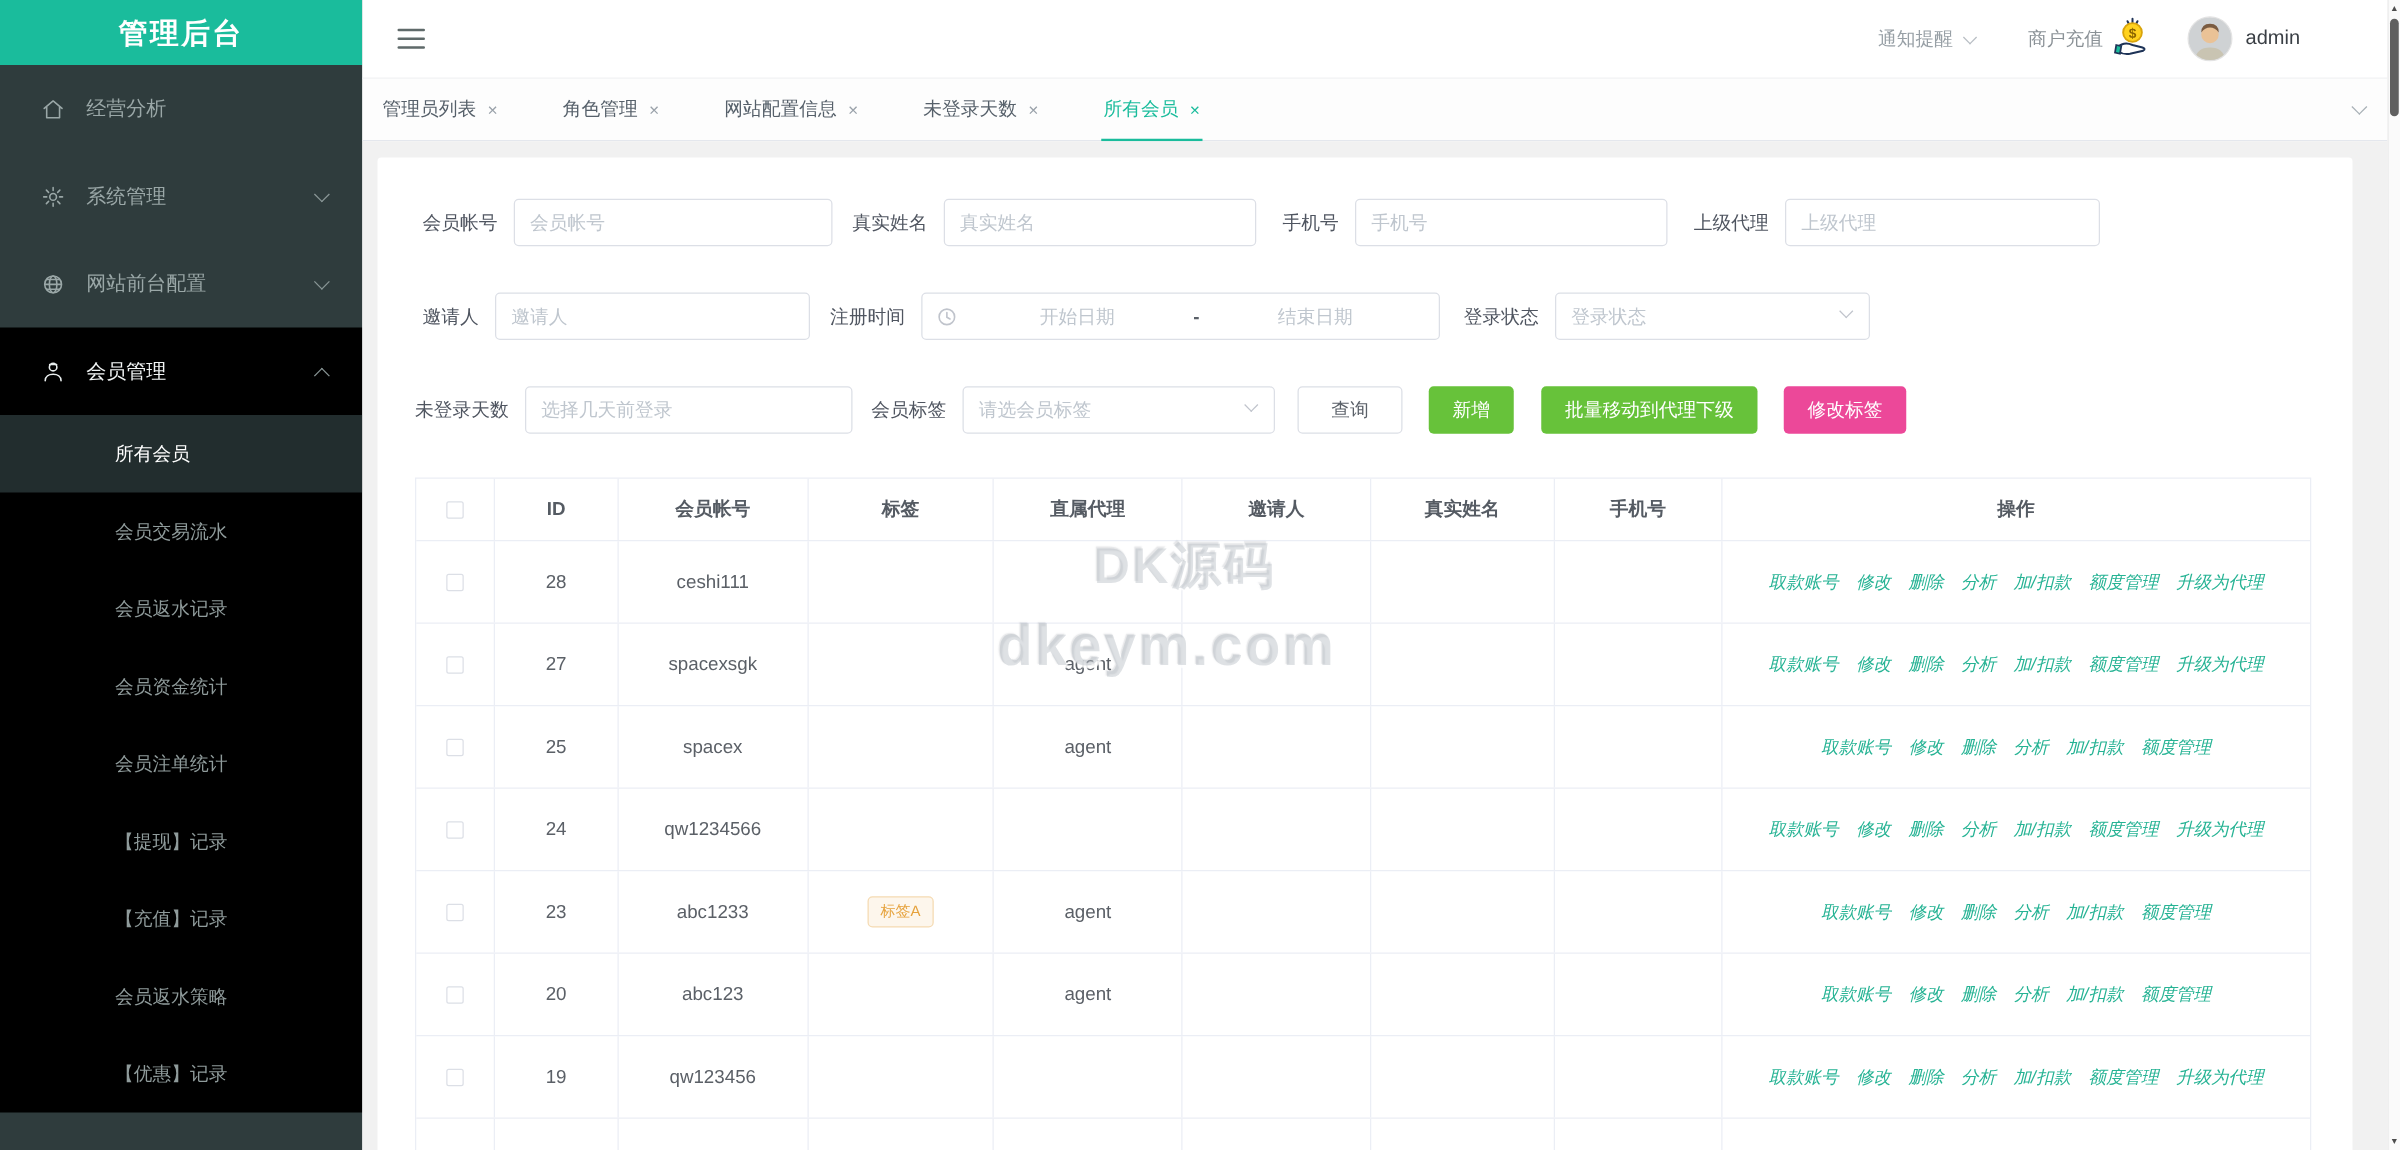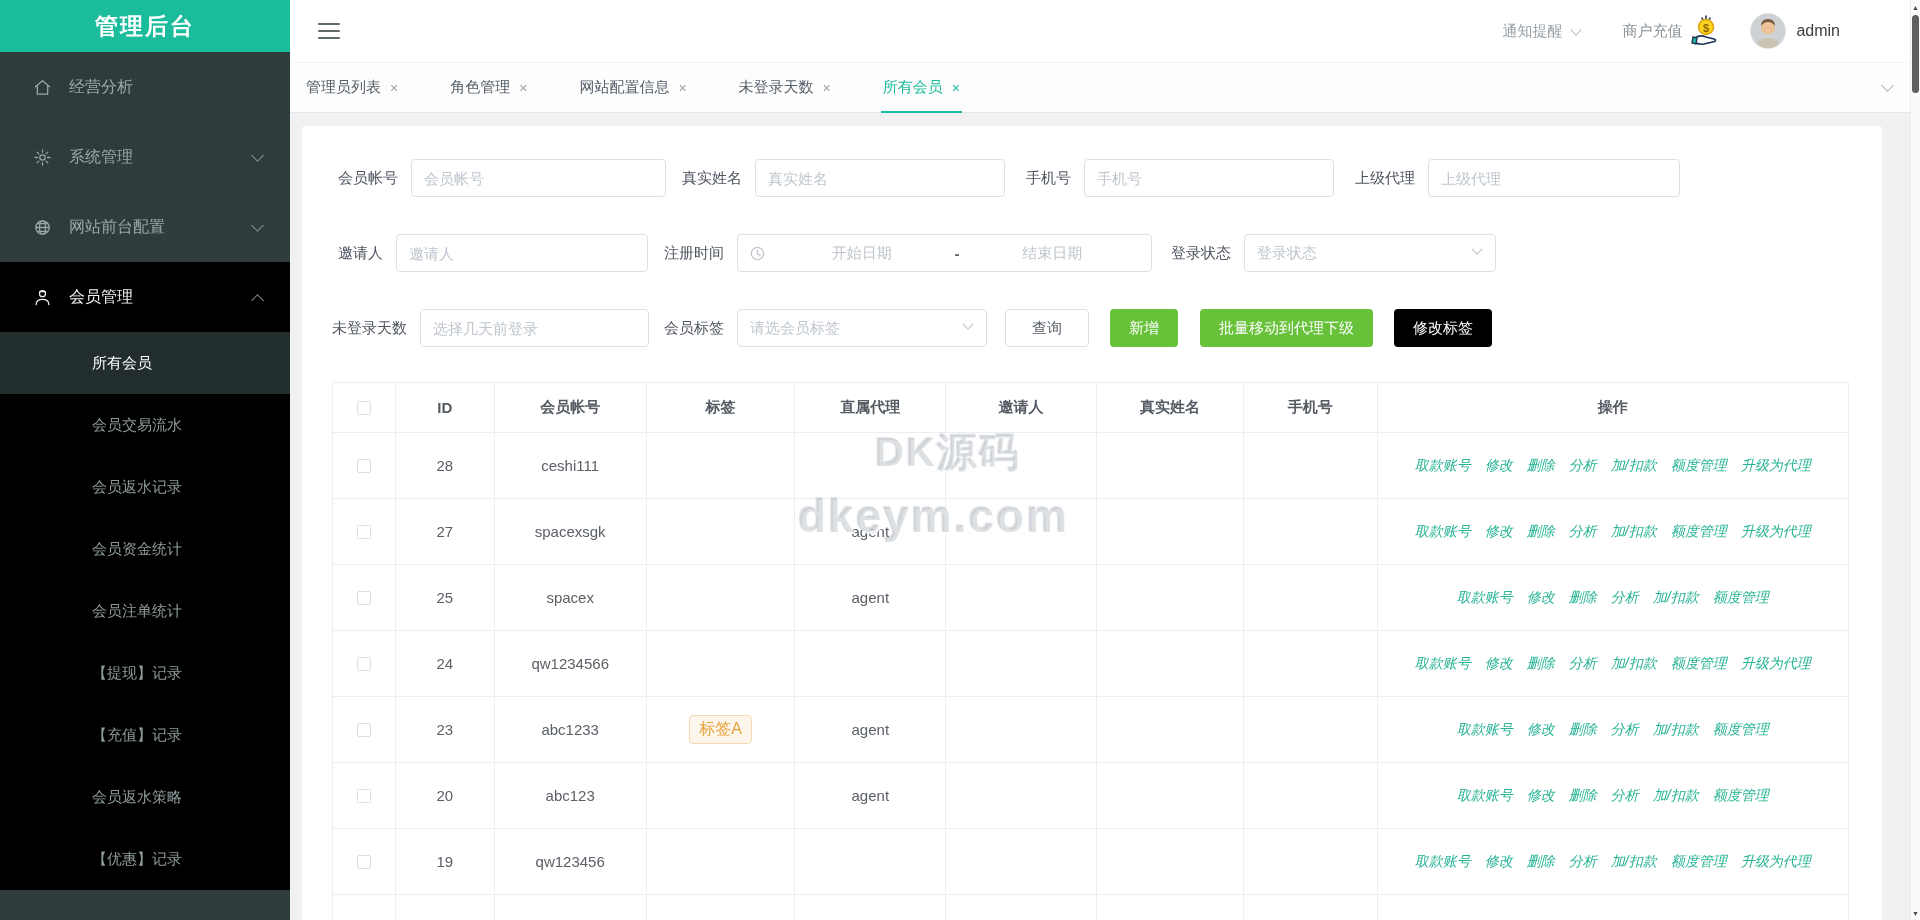--- a/index.html
+++ b/index.html
@@ -67,36 +67,36 @@
   .sel .chev { position:absolute; right:14px; top:14px; border-color:#c0c4cc; width:8px; height:8px; }
   .drange { height:38px; border:1px solid #dcdfe6; border-radius:4px; background:#fff; display:flex;
     align-items:center; padding:0 12px; font-size:15px; color:#bfc6ce; cursor:pointer; }
   .drange .clock { margin-right:10px; display:flex; }
   .drange .dph { flex:1; text-align:center; }
   .drange .dsep { color:#5a6068; font-weight:bold; padding:0 6px; }
   .btn { height:38px; border:none; border-radius:4px; font-size:15px; padding:0 19px; cursor:pointer;
     color:#fff; font-family:inherit; white-space:nowrap; }
   .btn.plain { background:#fff; border:1px solid #dcdfe6; color:#5a6068; padding:0 26px; }
   .btn.green { background:#67c23a; }
-  .btn.orange { background:#000000; }
+  .btn.orange { background:#ec4899; }
 
   
   .tbl { margin-top:35px; border:1px solid #ebeef5; width:1517px; }
   .trow { display:flex; border-bottom:1px solid #ebeef5; }
   .trow:last-child { border-bottom:none; }
   .tcell { border-right:1px solid #ebeef5; display:flex; align-items:center; justify-content:center;
     font-size:15px; color:#5b6067; overflow:hidden; }
   .tcell:last-child { border-right:none; }
   .thead .tcell { height:49px; font-weight:bold; color:#555b63; }
   .tbody .tcell { height:65px; }
   .c0{width:63px;} .c1{width:99px;} .c2{width:152px;} .c3{width:149px;} .c4{width:151px;}
   .c5{width:151px;} .c6{width:147px;} .c7{width:134px;} .c8{width:471px; flex-wrap:wrap;}
   .cbx { width:14px; height:14px; border:1px solid #dcdfe6; border-radius:2px; background:#fff; cursor:pointer; }
   .alink { color:#26b394; font-size:14px; margin:0 7px; cursor:pointer; white-space:nowrap;font-style:italic; }
-  .tagchip { background:#fdf6ec; border:1px solid #f5dab1; color:#e6a23c; font-size:16px;
+  .tagchip { background:#fdf6ec; border:1px solid #f5dab1; color:#e6a23c; font-size:12px;
     padding:3px 9px; border-radius:4px; }
 
   
   .wm { position:absolute; font-weight:bold; color:rgba(175,182,189,0.40); pointer-events:none;
     text-shadow:2px 2px 1px rgba(255,255,255,0.9), -1px -1px 1px rgba(150,156,162,0.25); letter-spacing:2px; }
   .wm1 { left:585px; top:268px; font-size:40px;margin-top:44px; }
   .wm2 { left:508px; top:376px; font-size:46px; }
 
   
   .vscroll { width:10px; min-width:10px; height:920px; background:#fafafa; border-left:1px solid #ececec;
@@ -279,21 +279,21 @@
             <div class="sel" style="width:252px">
               <span>登录状态</span>
               <i class="chev"></i>
             </div>
           </div>
         </div>
 
         <div class="frow" style="margin-bottom:0; margin-left:0">
           <div class="fgroup">
             <span class="flabel">未登录天数</span>
-            <input class="inp" style="width: 229px;" placeholder="选择几天前登录">
+            <input class="inp" style="width: 262px;" placeholder="选择几天前登录">
           </div>
           <div class="fgroup" style="margin-left:15px">
             <span class="flabel">会员标签</span>
             <div class="sel" style="width:250px">
               <span>请选会员标签</span>
               <i class="chev"></i>
             </div>
           </div>
           <button class="btn plain" style="margin-left:18px">查询</button>
           <button class="btn green" style="margin-left:21px">新增</button>

